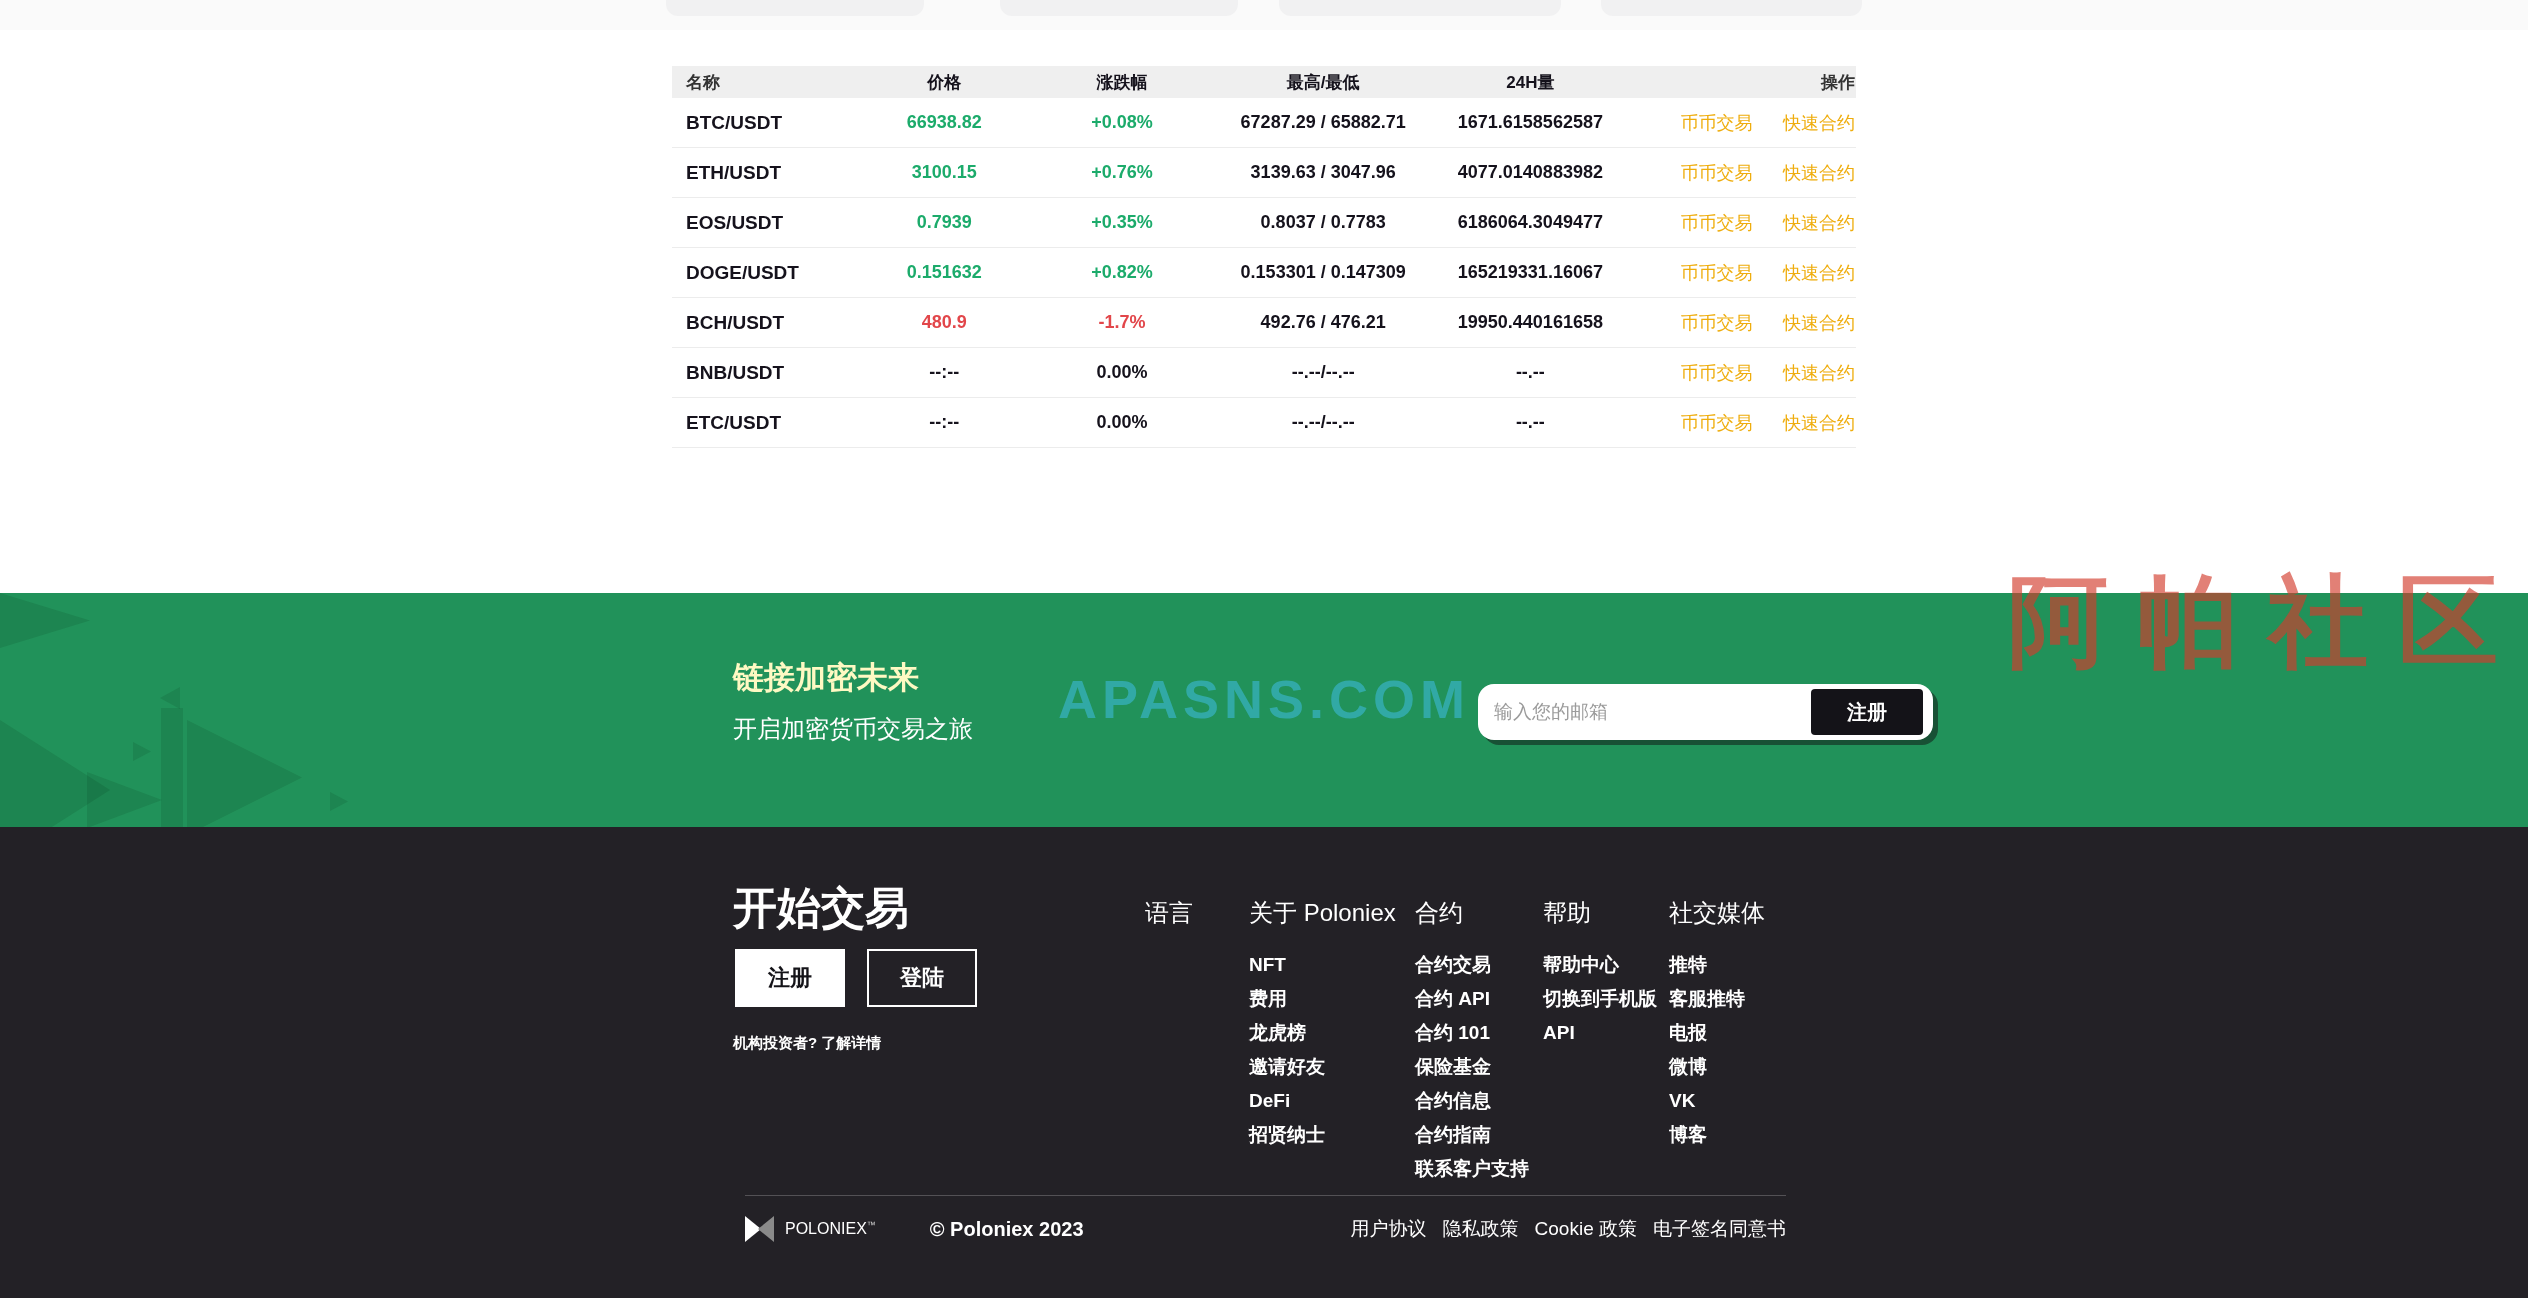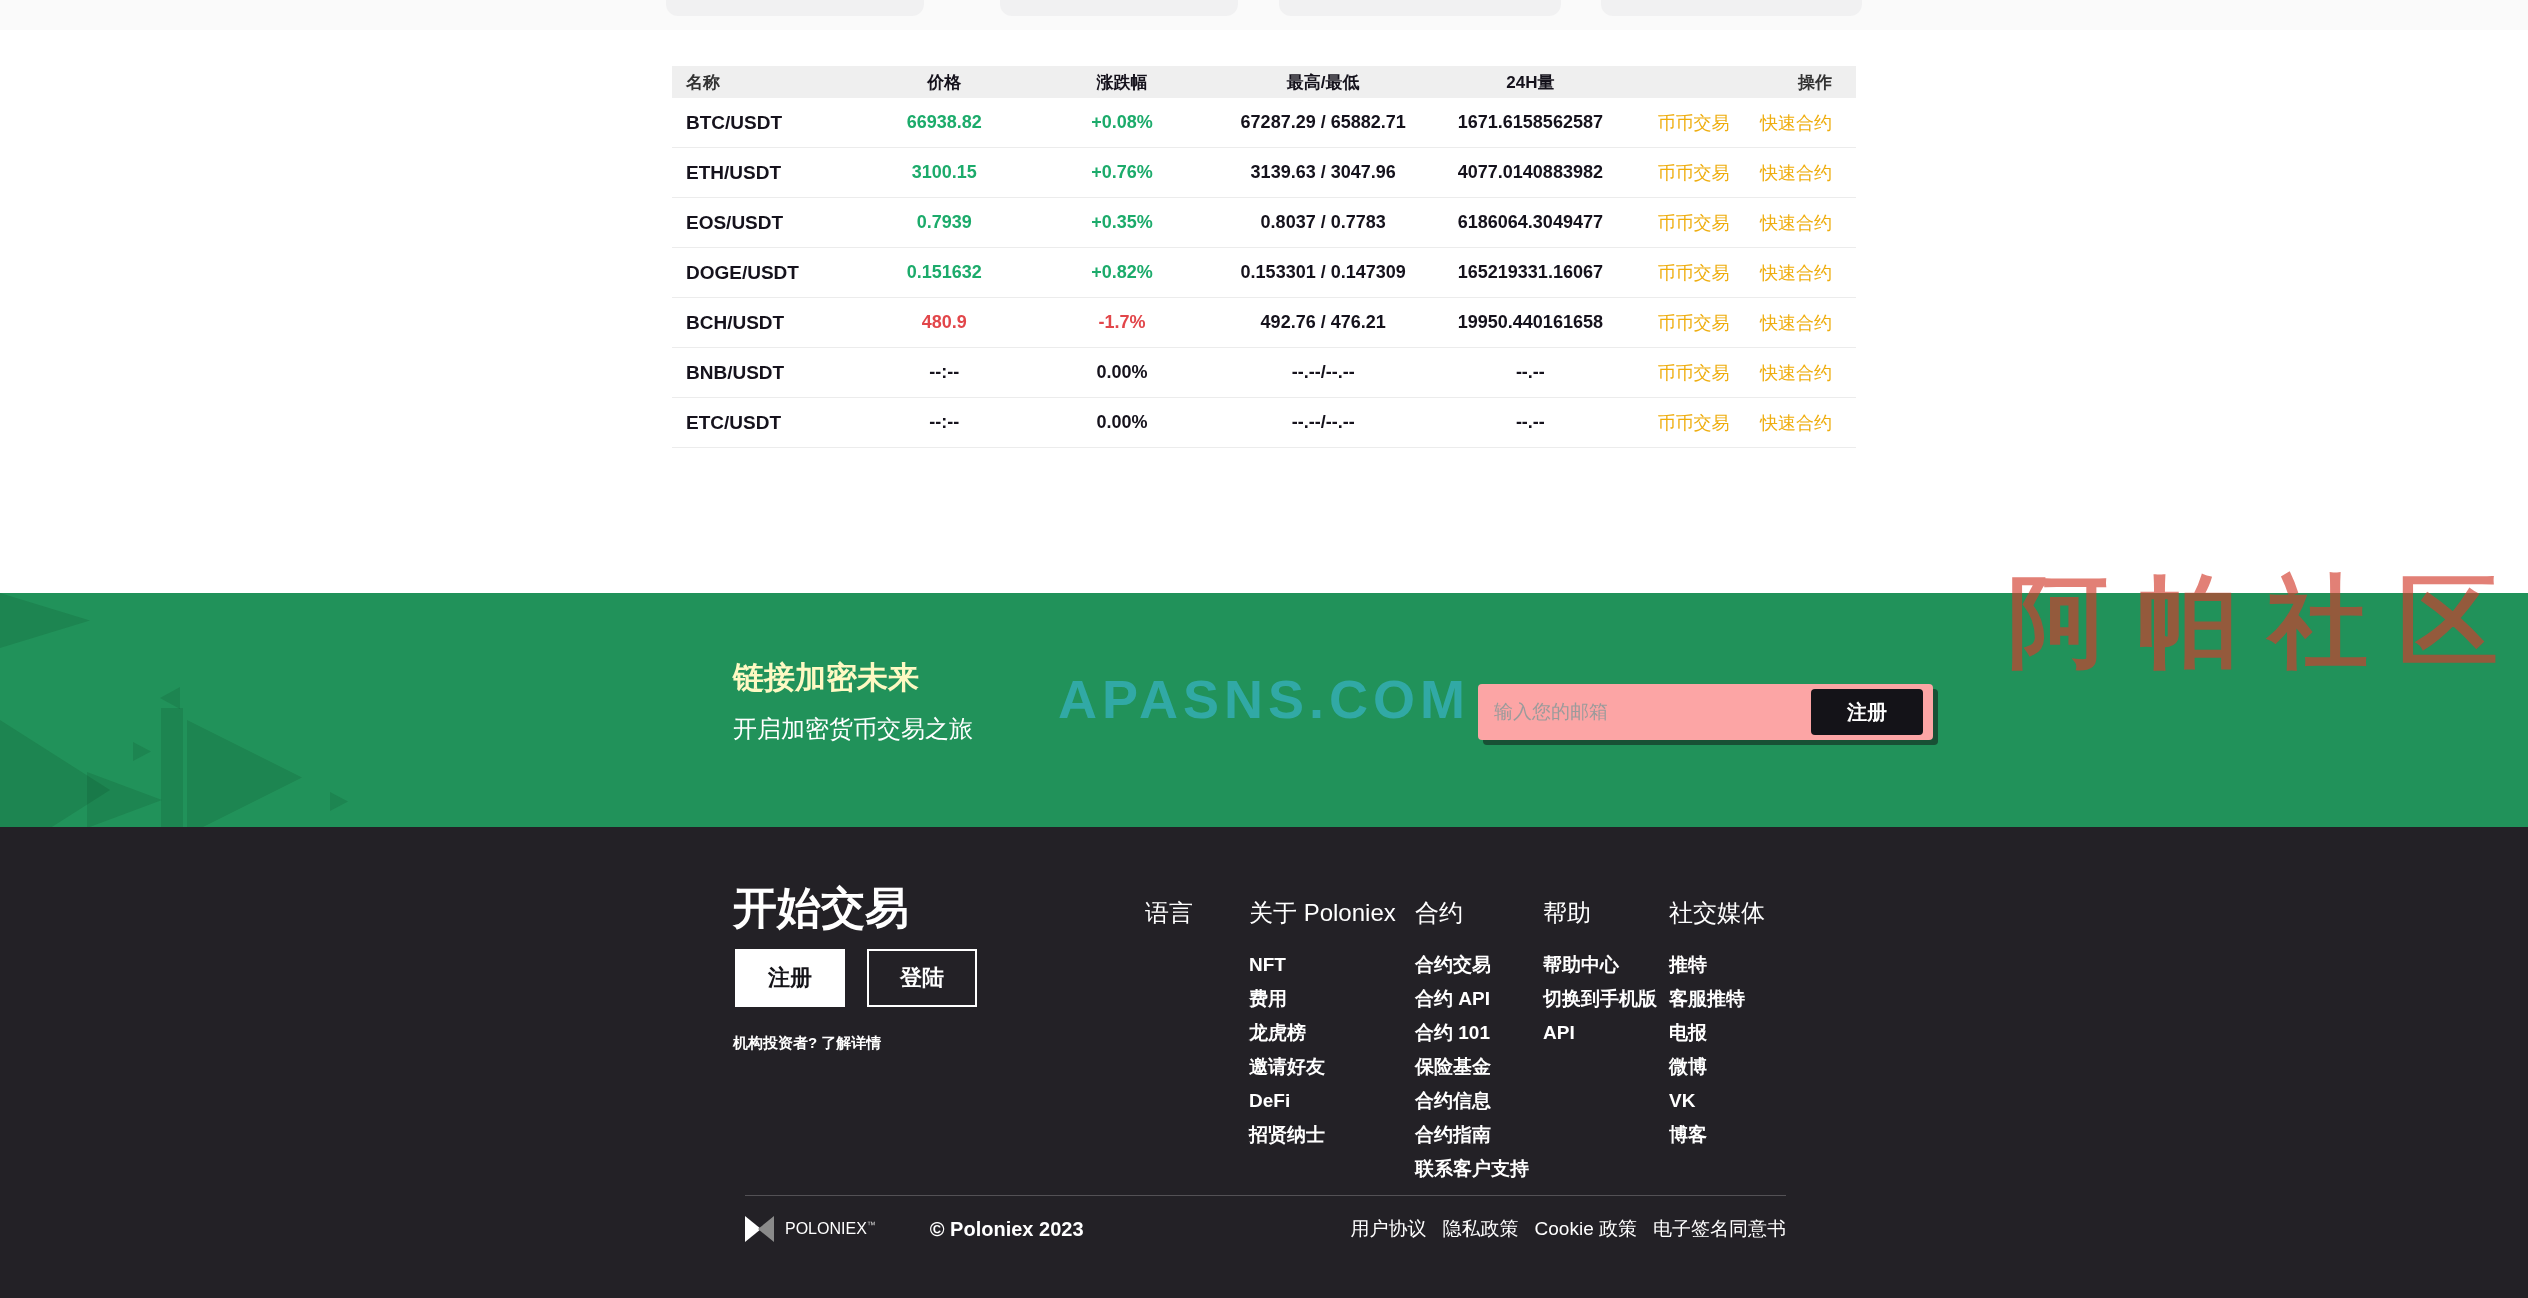--- a/index.html
+++ b/index.html
@@ -17,43 +17,43 @@
   
   .market { position:absolute; left:672px; top:66px; width:1184px; }
   .t-row { display:grid; grid-template-columns:16% 14% 16% 18% 17% 19%; align-items:center; }
   .t-head { background:#efefef; height:32px; font-size:17px; font-weight:600; color:#333; }
   .t-body .t-row { height:50px; border-bottom:1px solid #ececec; background:#fff; }
   .cell { white-space:nowrap; }
   .cell.name { padding-left:14px; text-align:left; font-weight:700; font-size:19px; color:#15121c; }
   .t-head .cell.name { font-weight:600; font-size:17px; color:#333; }
   .cell.mid { text-align:center; font-weight:600; font-size:18px; color:#15121c; }
   .t-head .cell.mid { font-size:17px; }
-  .cell.ops { text-align:right; padding-right:24px; }
+  .cell.ops { text-align:right; padding-right:1px; }
   .up   { color:#1cab6b !important; }
   .down { color:#e2464a !important; }
   .flat { color:#15121c !important; }
   .op-link { color:#efad0d; font-size:18px; font-weight:500; margin-left:26px; cursor:pointer; text-decoration:none; }
 
   
   .wm { position:absolute; left:0; width:100%; text-align:center; pointer-events:none; z-index:5; }
   .wm-cn { top:556px; font-size:100px; font-weight:900; letter-spacing:30px; padding-left:30px;
            color:rgba(210,60,45,0.65);text-align:right; }
   .wm-en { top:668px; font-size:54px; font-weight:800; letter-spacing:5px; color:rgba(60,185,215,0.6); }
 
   
   .banner { position:absolute; left:0; top:593px; width:100%; height:234px; background:#21925a; overflow:hidden; }
   .tri { position:absolute; background:rgba(0,40,20,0.12); }
   .tri.right { clip-path:polygon(0 0, 100% 50%, 0 100%); }
   .tri.left  { clip-path:polygon(100% 0, 0 50%, 100% 100%); }
   .tri.bar   { clip-path:none; }
   .banner-inner { position:relative; width:1184px; height:100%; margin:0 auto; }
   .banner-title { position:absolute; left:61px; top:64px; font-size:31px; font-weight:700; color:#fef9c3; }
   .banner-sub   { position:absolute; left:61px; top:120px; font-size:24px; color:#fff; }
-  .subscribe { position:absolute; left:806px; top:91px; width:455px; height:56px; background:#fca5a5;
-               border-radius:4px; box-shadow:5px 5px 0 rgba(15,15,15,0.5); }
+  .subscribe { position:absolute; left:806px; top:91px; width:455px; height:56px; background:#ffffff;
+               border-radius:16px; box-shadow:5px 5px 0 rgba(15,15,15,0.5); }
   .email-input { position:absolute; left:0; top:0; width:330px; height:56px; border:none; outline:none;
                  background:transparent; padding-left:16px; font-size:19px; color:#333;
                  font-family:"Liberation Sans", sans-serif; }
   .email-input::placeholder { color:#9b9b9b; }
   .sub-btn { position:absolute; right:10px; top:5px; width:112px; height:46px; background:#141318;
              color:#fff; border:none; border-radius:4px; font-size:20px; font-weight:700; cursor:pointer;
              font-family:"Liberation Sans", sans-serif; }
 
   
   .footer { position:absolute; left:0; top:827px; width:100%; height:471px; background:#232126; color:#fff; }

